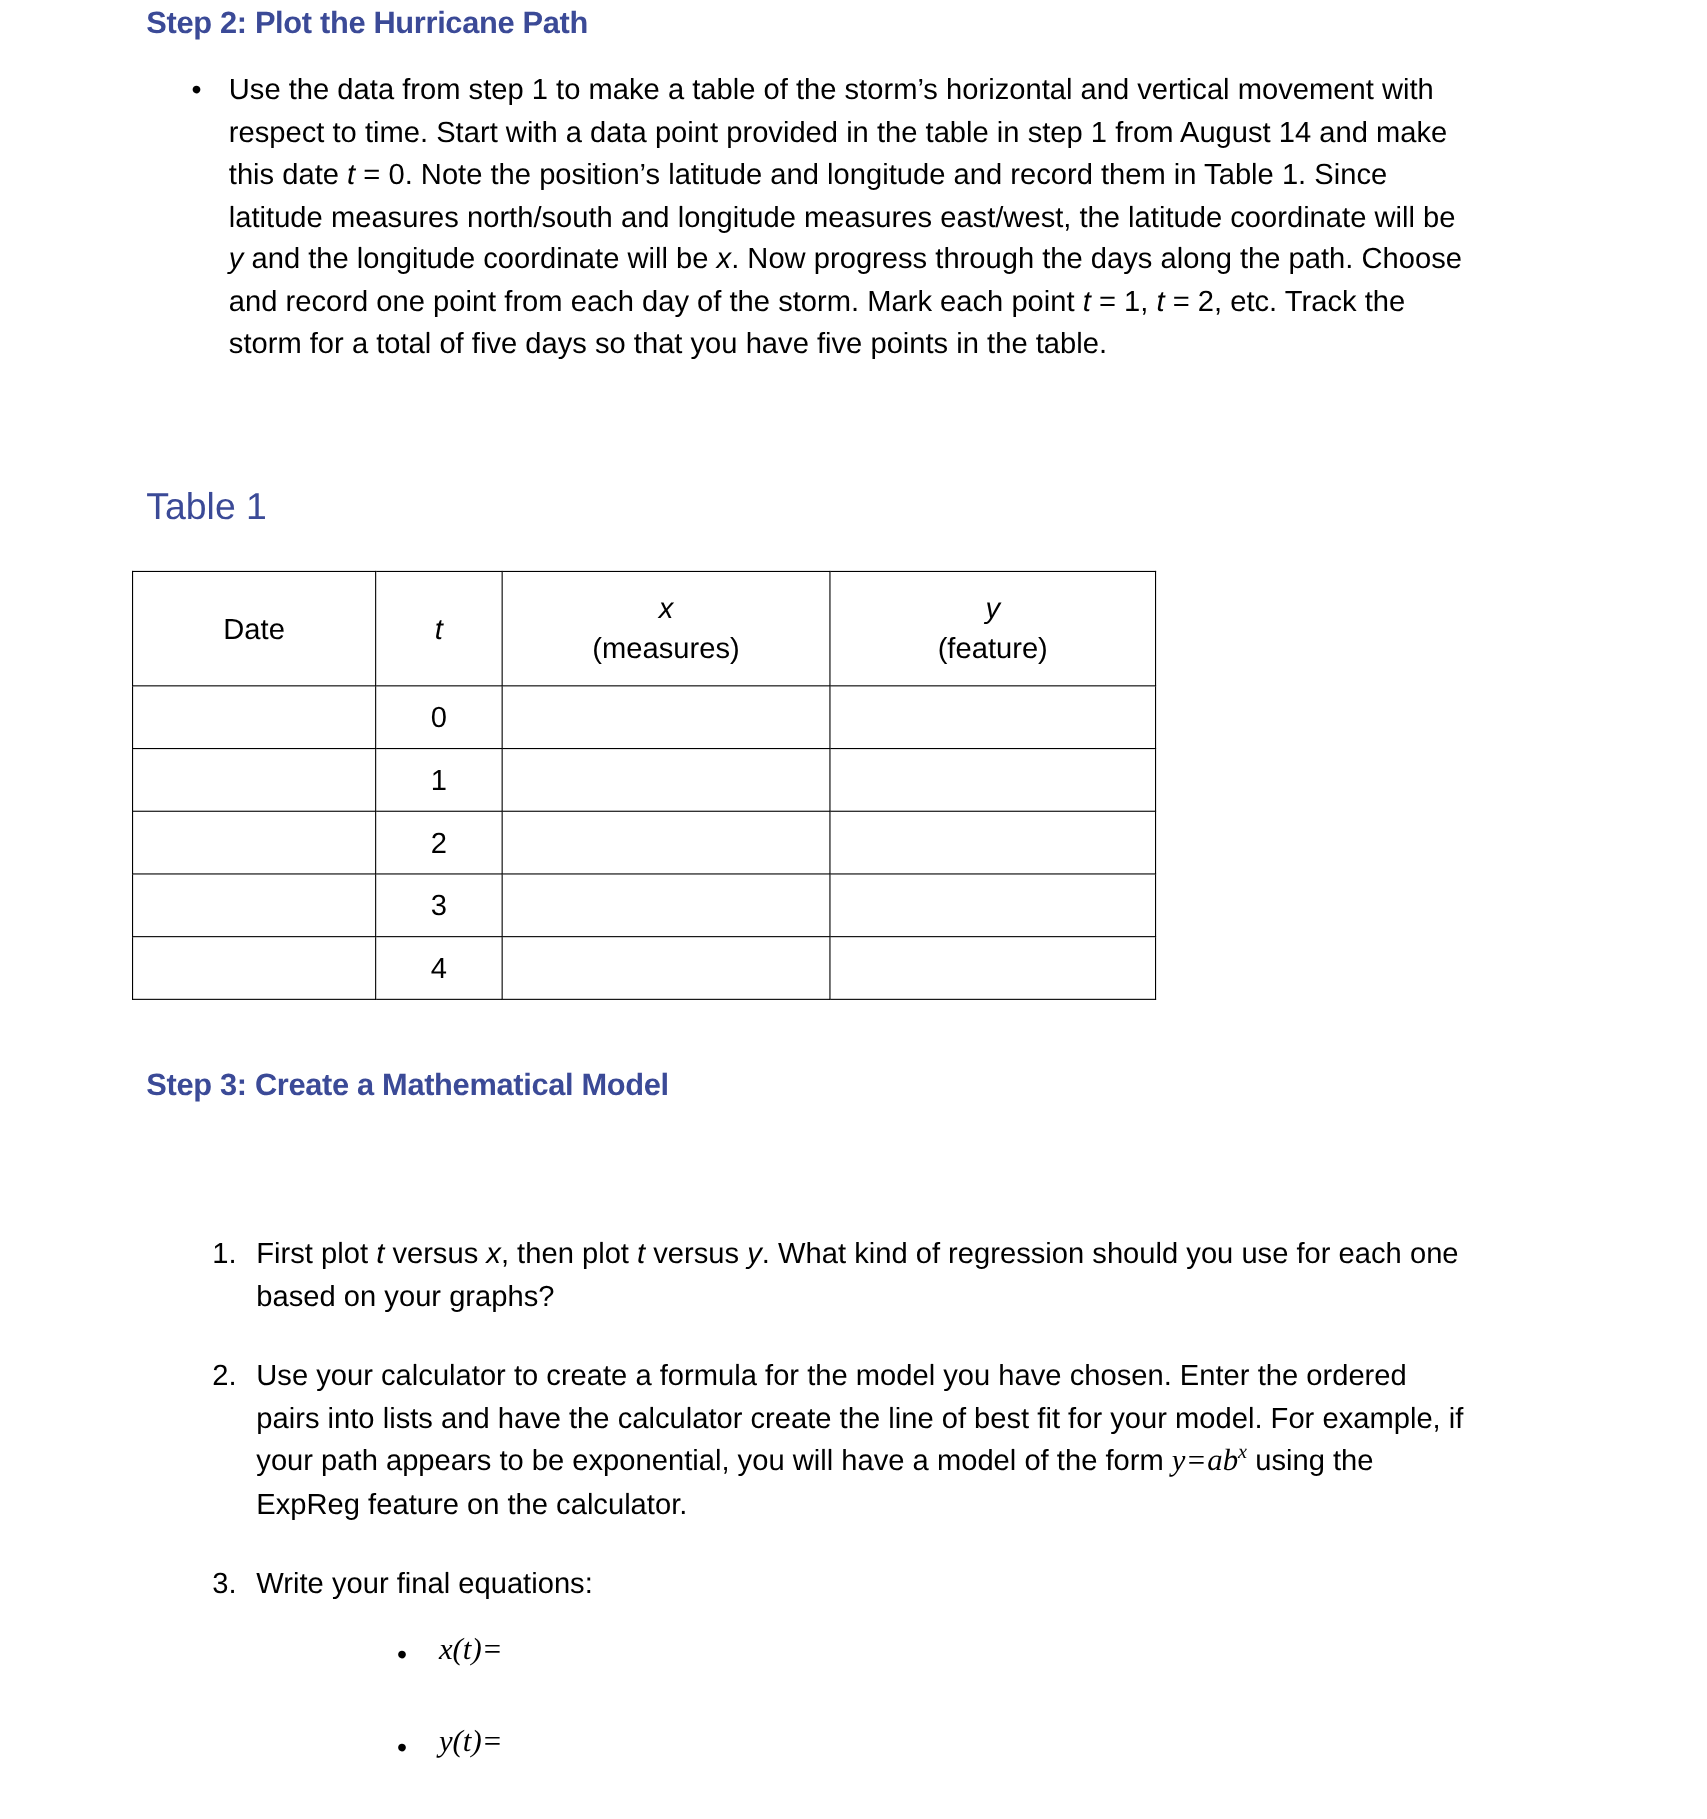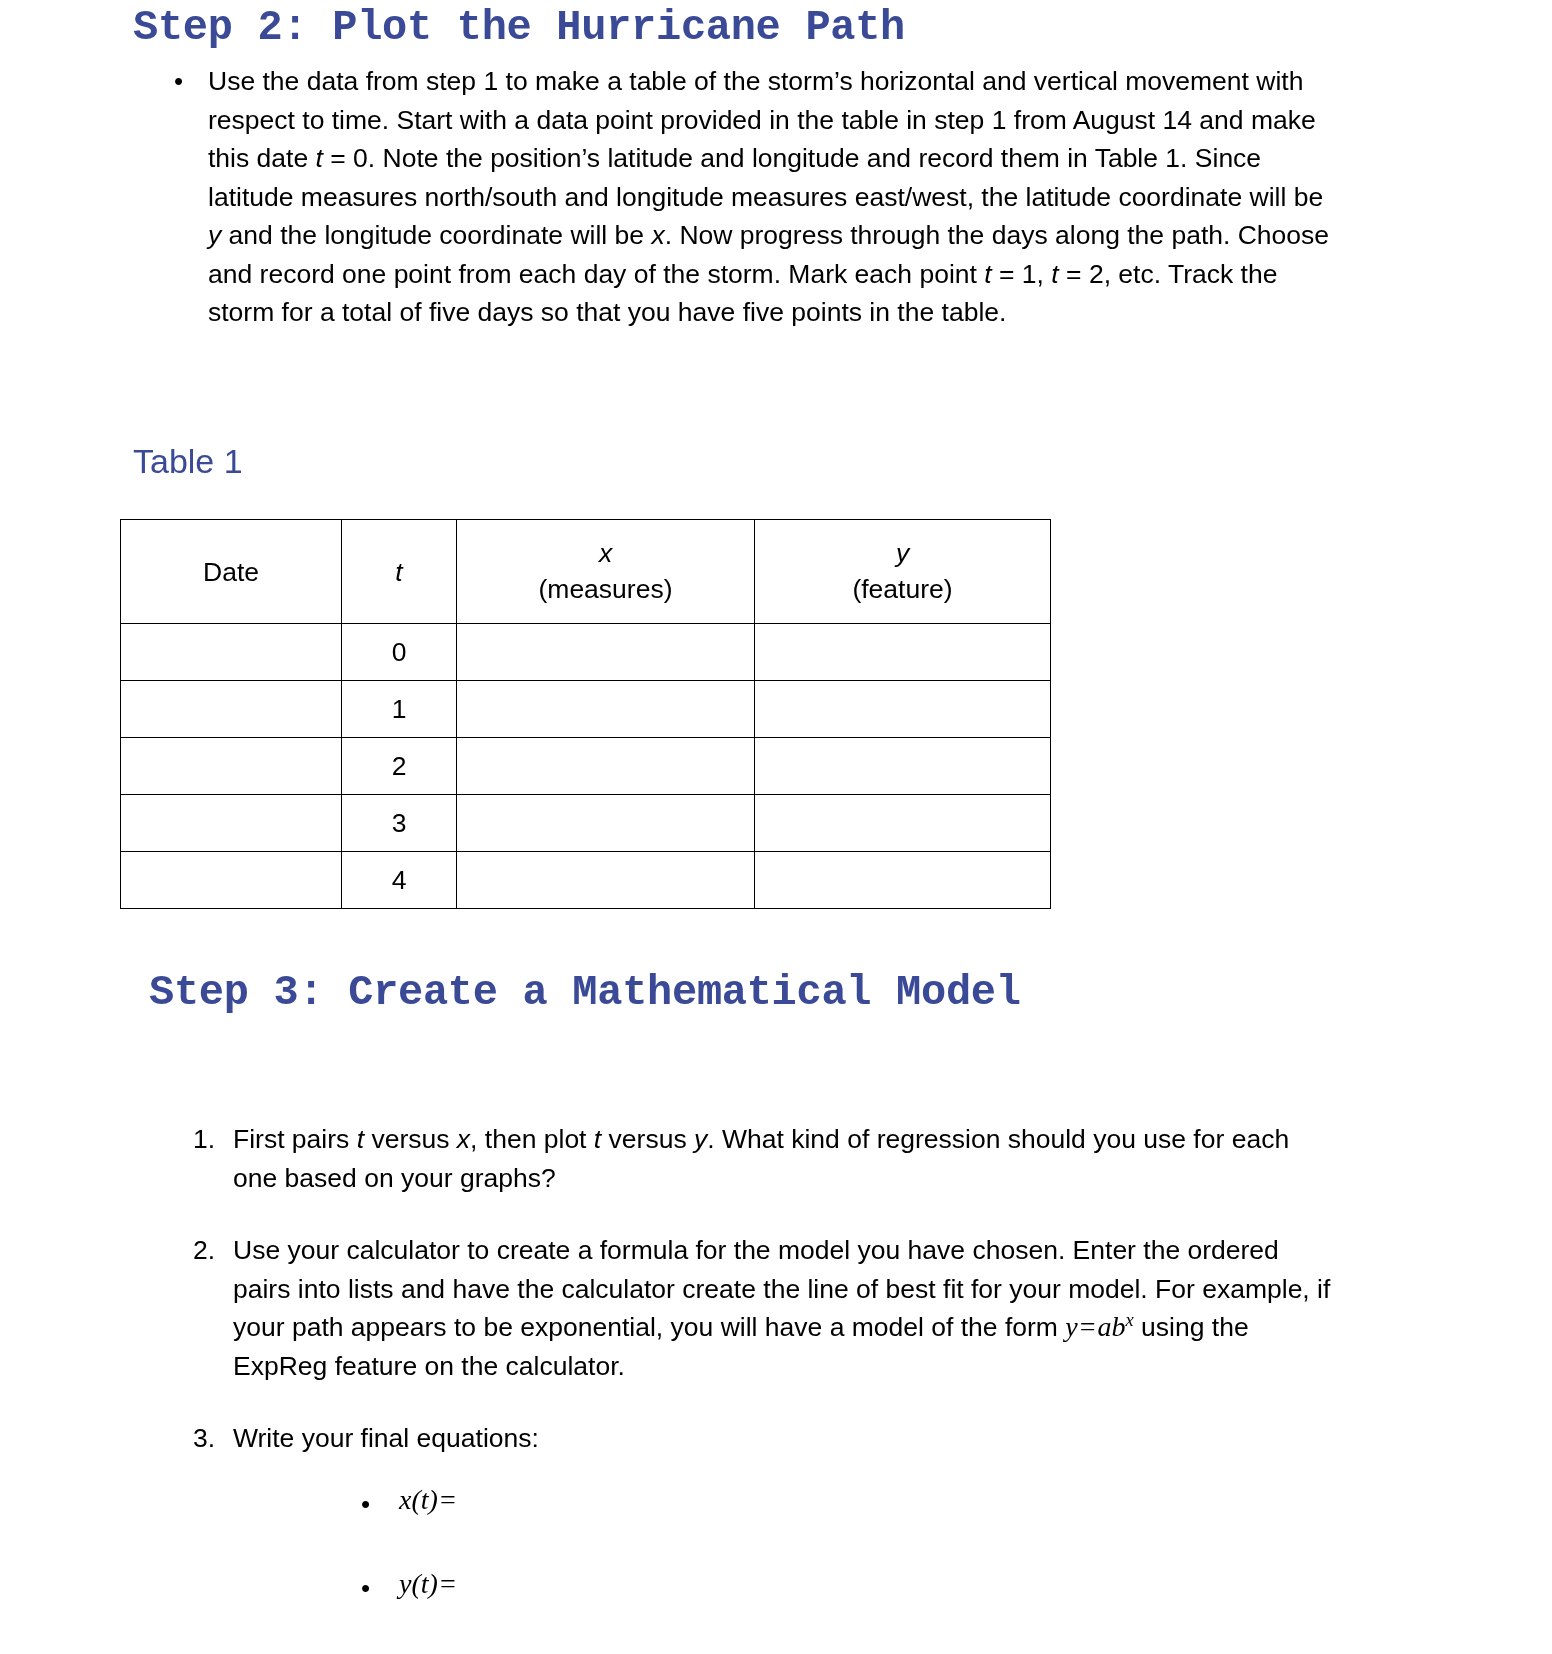--- a/index.html
+++ b/index.html
@@ -17,23 +17,23 @@
   }
   .page {
     position: relative;
     width: 1552px;
     height: 1654px;
     padding: 0;
   }
 
   
   .step-heading {
-    font-family: Liberation Mono, monospace;
+    font-family: Liberation Sans, sans-serif;
     font-weight: bold;
-    font-size: 42px;
+    font-size: 28px;
     line-height: 1.08;
     letter-spacing: -0.3px;
     color: #3b4a97;
     margin: 0;
   }
   .table-heading {
     font-family: "Liberation Sans", sans-serif;
     font-weight: normal;
     font-size: 34px;
     line-height: 1.1;
@@ -229,28 +229,28 @@
           <tr class="body-row">
             <td></td>
             <td>4</td>
             <td></td>
             <td></td>
           </tr>
         </tbody>
     </table>
   </div>
 
-  <h1 class="step-heading abs" style="left:133px; top:971px;margin-left:16px;">Step 3: Create a Mathematical Model</h1>
+  <h1 class="step-heading abs" style="left:133px; top:971px;">Step 3: Create a Mathematical Model</h1>
 
 
   <ol class="num-list abs" style="left:175px; top:1120px; width:1160px;">
 
     <li class="num-item body-text" style="margin-top:0px;">
       <span class="num-marker">1.</span>
-      <span><span>First pairs </span><span class="mi">t</span><span> versus </span><span class="mi">x</span><span>, then plot </span><span class="mi">t</span><span> versus </span><span class="mi">y</span><span>. What kind of regression should you use for each one based on your graphs?</span></span>
+      <span><span>First plot </span><span class="mi">t</span><span> versus </span><span class="mi">x</span><span>, then plot </span><span class="mi">t</span><span> versus </span><span class="mi">y</span><span>. What kind of regression should you use for each one based on your graphs?</span></span>
     </li>
 
     <li class="num-item body-text" style="margin-top:34px;">
       <span class="num-marker">2.</span>
       <span><span>Use your calculator to create a formula for the model you have chosen. Enter the ordered pairs into lists and have the calculator create the line of best fit for your model. For example, if your path appears to be exponential, you will have a model of the form </span><span class="math"><span>y</span><span class="op">=</span><span>ab</span><sup>x</sup></span><span> using the ExpReg feature on the calculator.</span></span>
     </li>
 
     <li class="num-item body-text" style="margin-top:34px;">
       <span class="num-marker">3.</span>
       <span>Write your final equations:</span>

